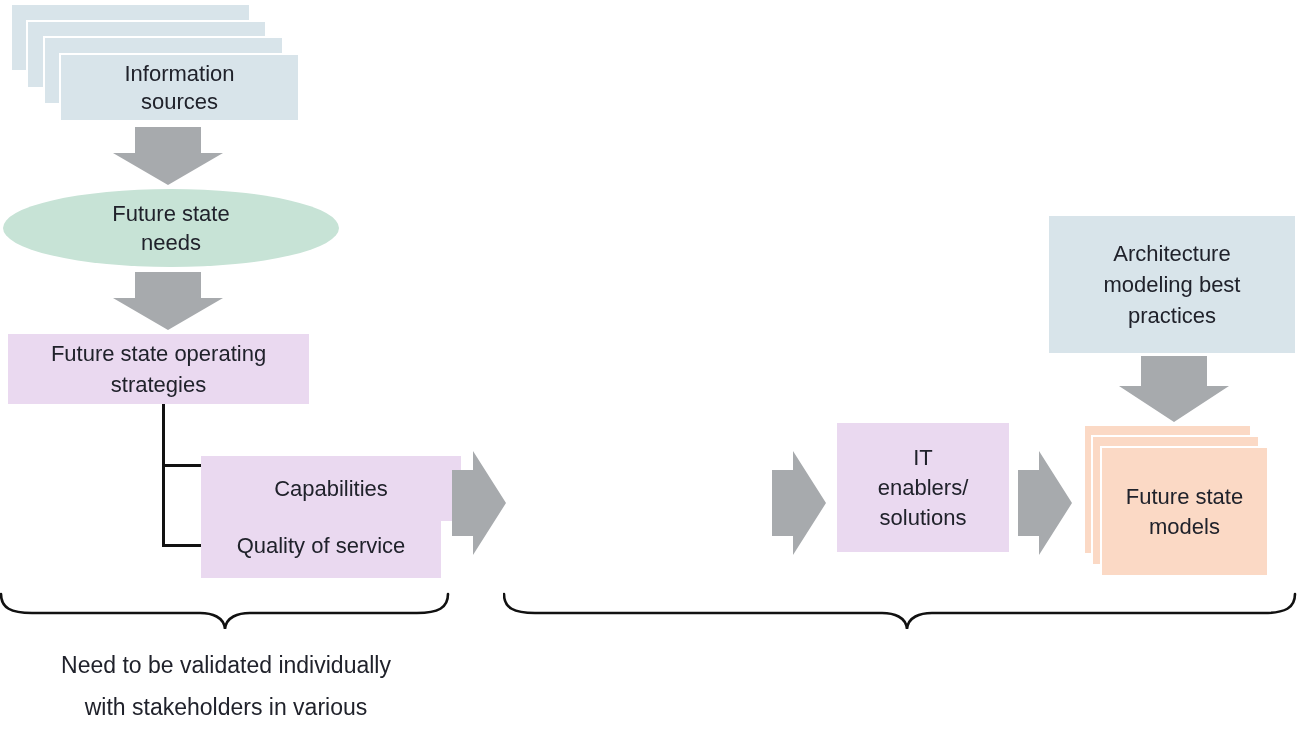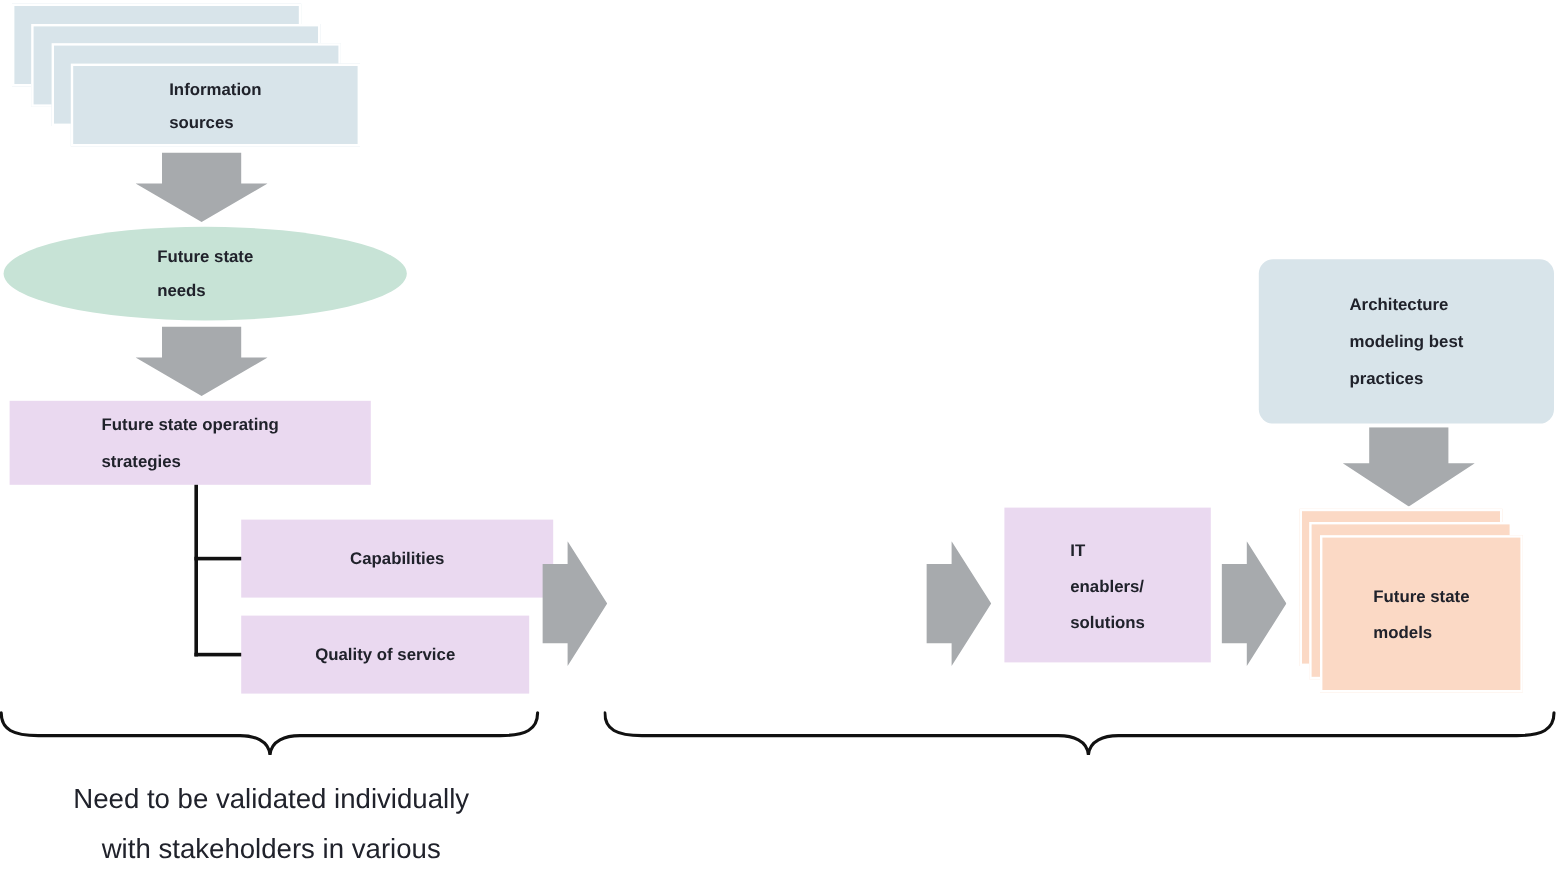--- a/index.html
+++ b/index.html
@@ -11,21 +11,21 @@
     --ink:#20222b;
     --line:#111111;
   }
   *{box-sizing:border-box;margin:0;padding:0;}
   html,body{width:1297px;height:738px;background:#ffffff;overflow:hidden;}
   body{font-family:"Liberation Sans", sans-serif;color:var(--ink);}
   .canvas{position:relative;width:1297px;height:738px;background:#ffffff;}
 
   .node{
     position:absolute;display:flex;align-items:center;justify-content:center;
-    font-size:14px;line-height:29px;color:var(--ink);font-weight:bold;
+    text-align:center;font-size:22px;line-height:29px;color:var(--ink);
   }
   .label{white-space:pre-line;}
 
   .blue{background:var(--box-blue);}
   .green{background:var(--box-green);}
   .purple{background:var(--box-purple);}
   .orange{background:var(--box-orange);}
 
   .stack-layer{position:absolute;border:2px solid #ffffff;}
 
@@ -40,37 +40,37 @@
   .arrow-down-2{left:113px;top:272px;}
   .arrow-down-3{left:1119px;top:356px;}
   .arrow-right-1{left:452px;top:451px;}
   .arrow-right-2{left:772px;top:451px;}
   .arrow-right-3{left:1018px;top:451px;}
   .arrow-fill{fill:var(--arrow-gray);}
 
   .ellipse{left:3px;top:189px;width:336px;height:78px;border-radius:50%;}
 
   .strategies{left:8px;top:334px;width:301px;height:70px;line-height:31px;}
-  .capabilities{left:201px;top:433px;width:260px;height:65px;}
+  .capabilities{left:201px;top:456px;width:260px;height:65px;}
   .quality{left:201px;top:513px;width:240px;height:65px;}
 
   .connector{position:absolute;background:var(--line);}
   .conn-v{left:162px;top:404px;width:3px;height:143px;}
   .conn-h1{left:162px;top:464px;width:40px;height:3px;}
   .conn-h2{left:162px;top:544px;width:40px;height:3px;}
 
   .key-drivers{left:517px;top:423px;width:246px;height:154px;line-height:30px;}
   .it-enablers{left:837px;top:423px;width:172px;height:129px;line-height:30px;}
 
   
   .models-l1{left:1083px;top:424px;width:169px;height:131px;}
   .models-l2{left:1091px;top:435px;width:169px;height:131px;}
   .models-front{left:1100px;top:446px;width:169px;height:131px;border:2px solid #ffffff;line-height:30px;}
 
-  .arch-box{left:1049px;top:216px;width:246px;height:137px;line-height:31px;border-radius:12px;}
+  .arch-box{left:1049px;top:216px;width:246px;height:137px;line-height:31px;}
 
   .brace-svg{position:absolute;display:block;}
   .brace-left{left:0px;top:591px;}
   .brace-right{left:503px;top:591px;}
   .brace-path{fill:none;stroke:var(--line);stroke-width:2.6;stroke-linecap:round;}
 
   .caption{
     position:absolute;text-align:center;font-size:23px;line-height:42px;
     color:var(--ink);white-space:pre-line;
   }

